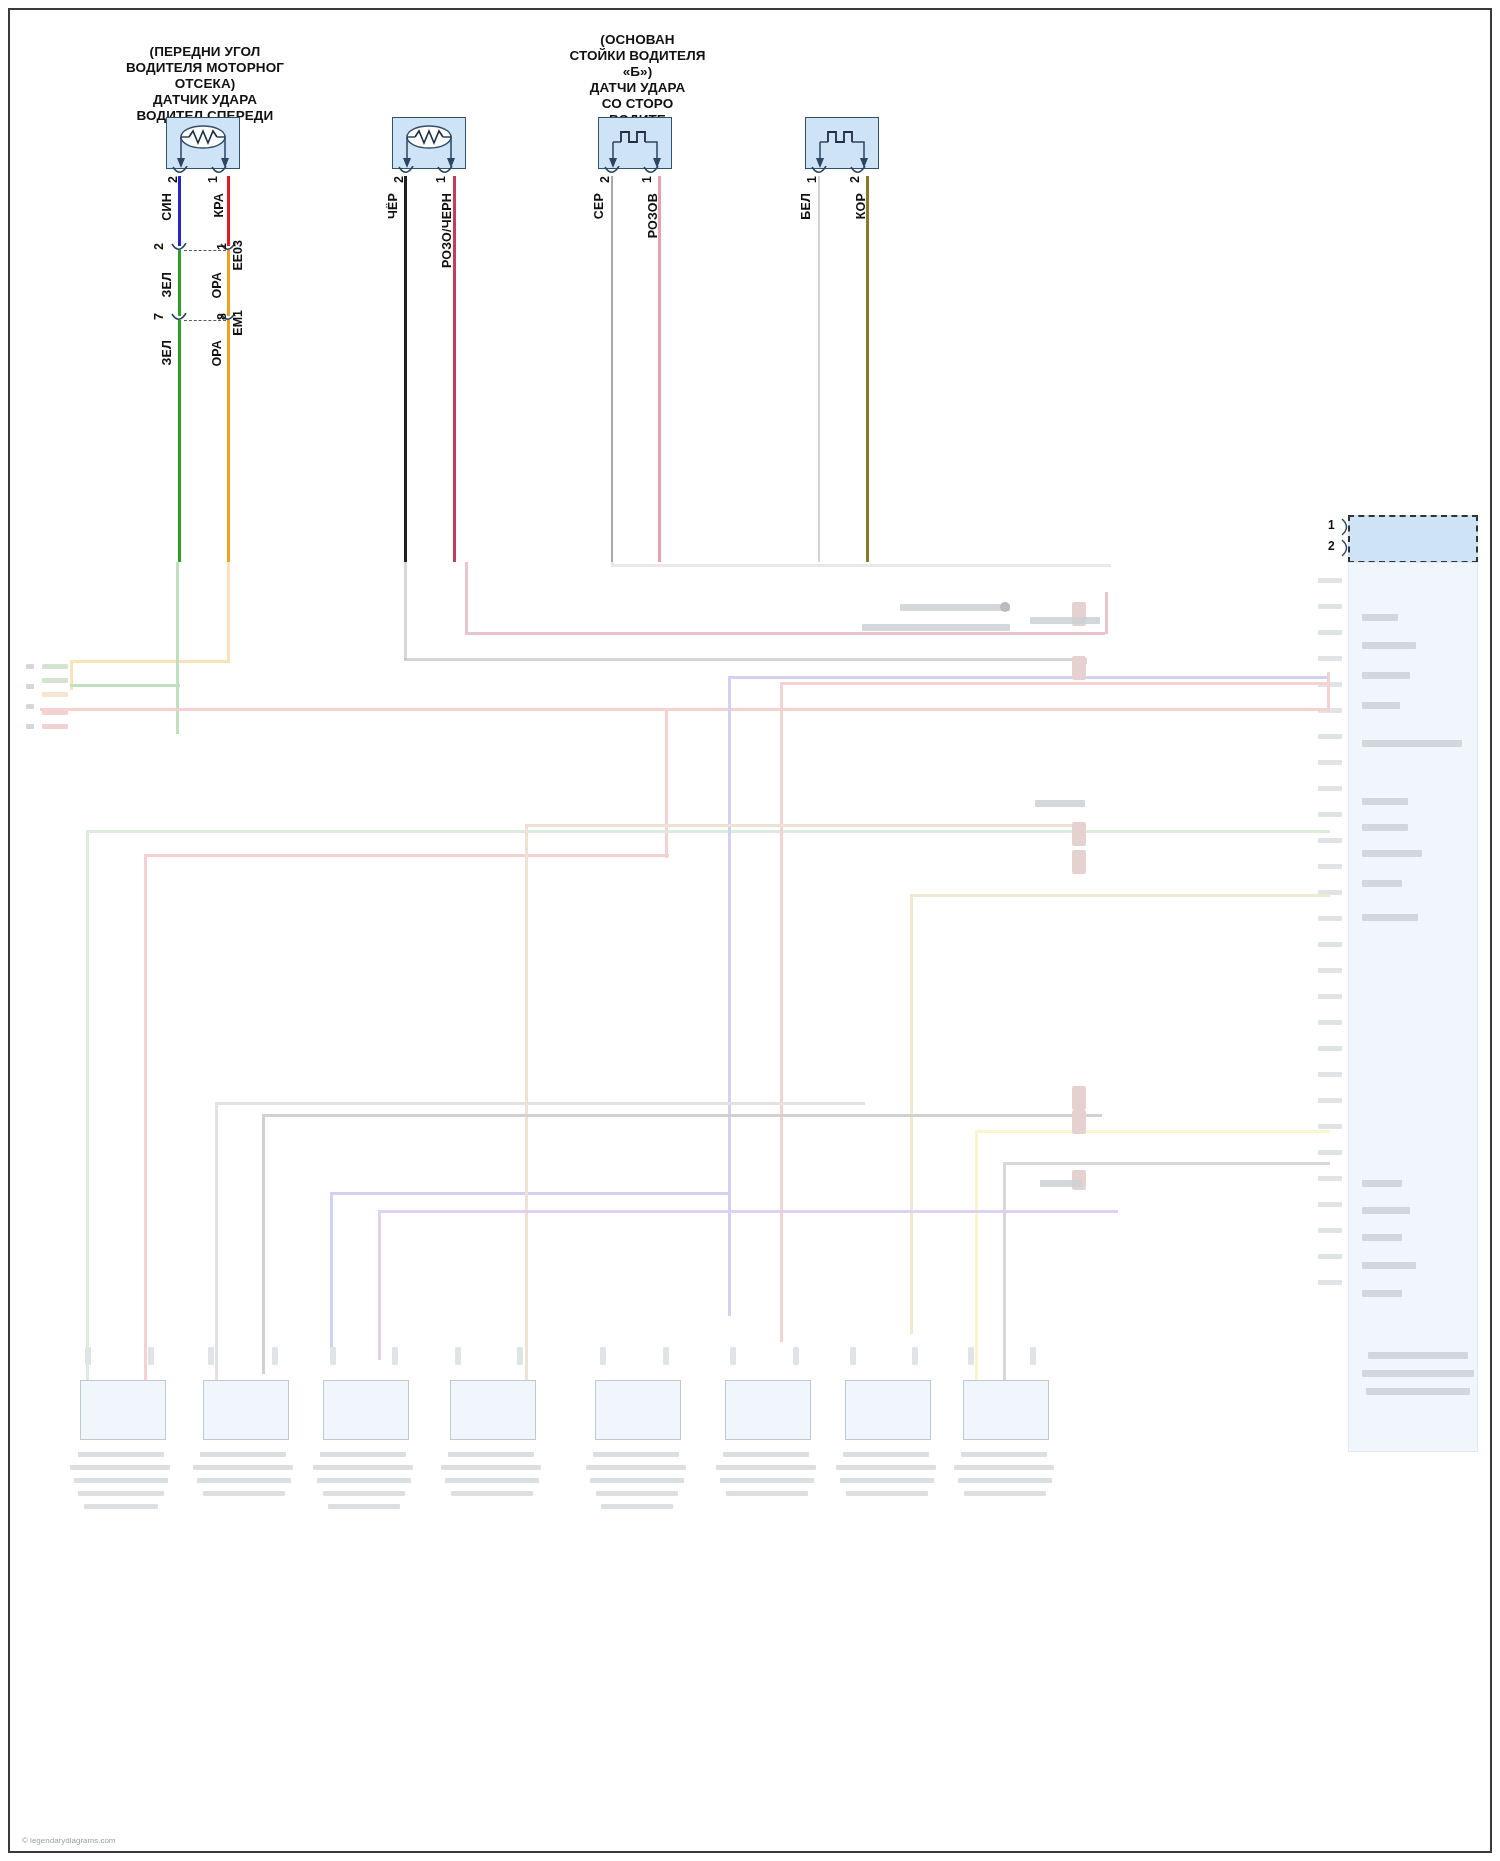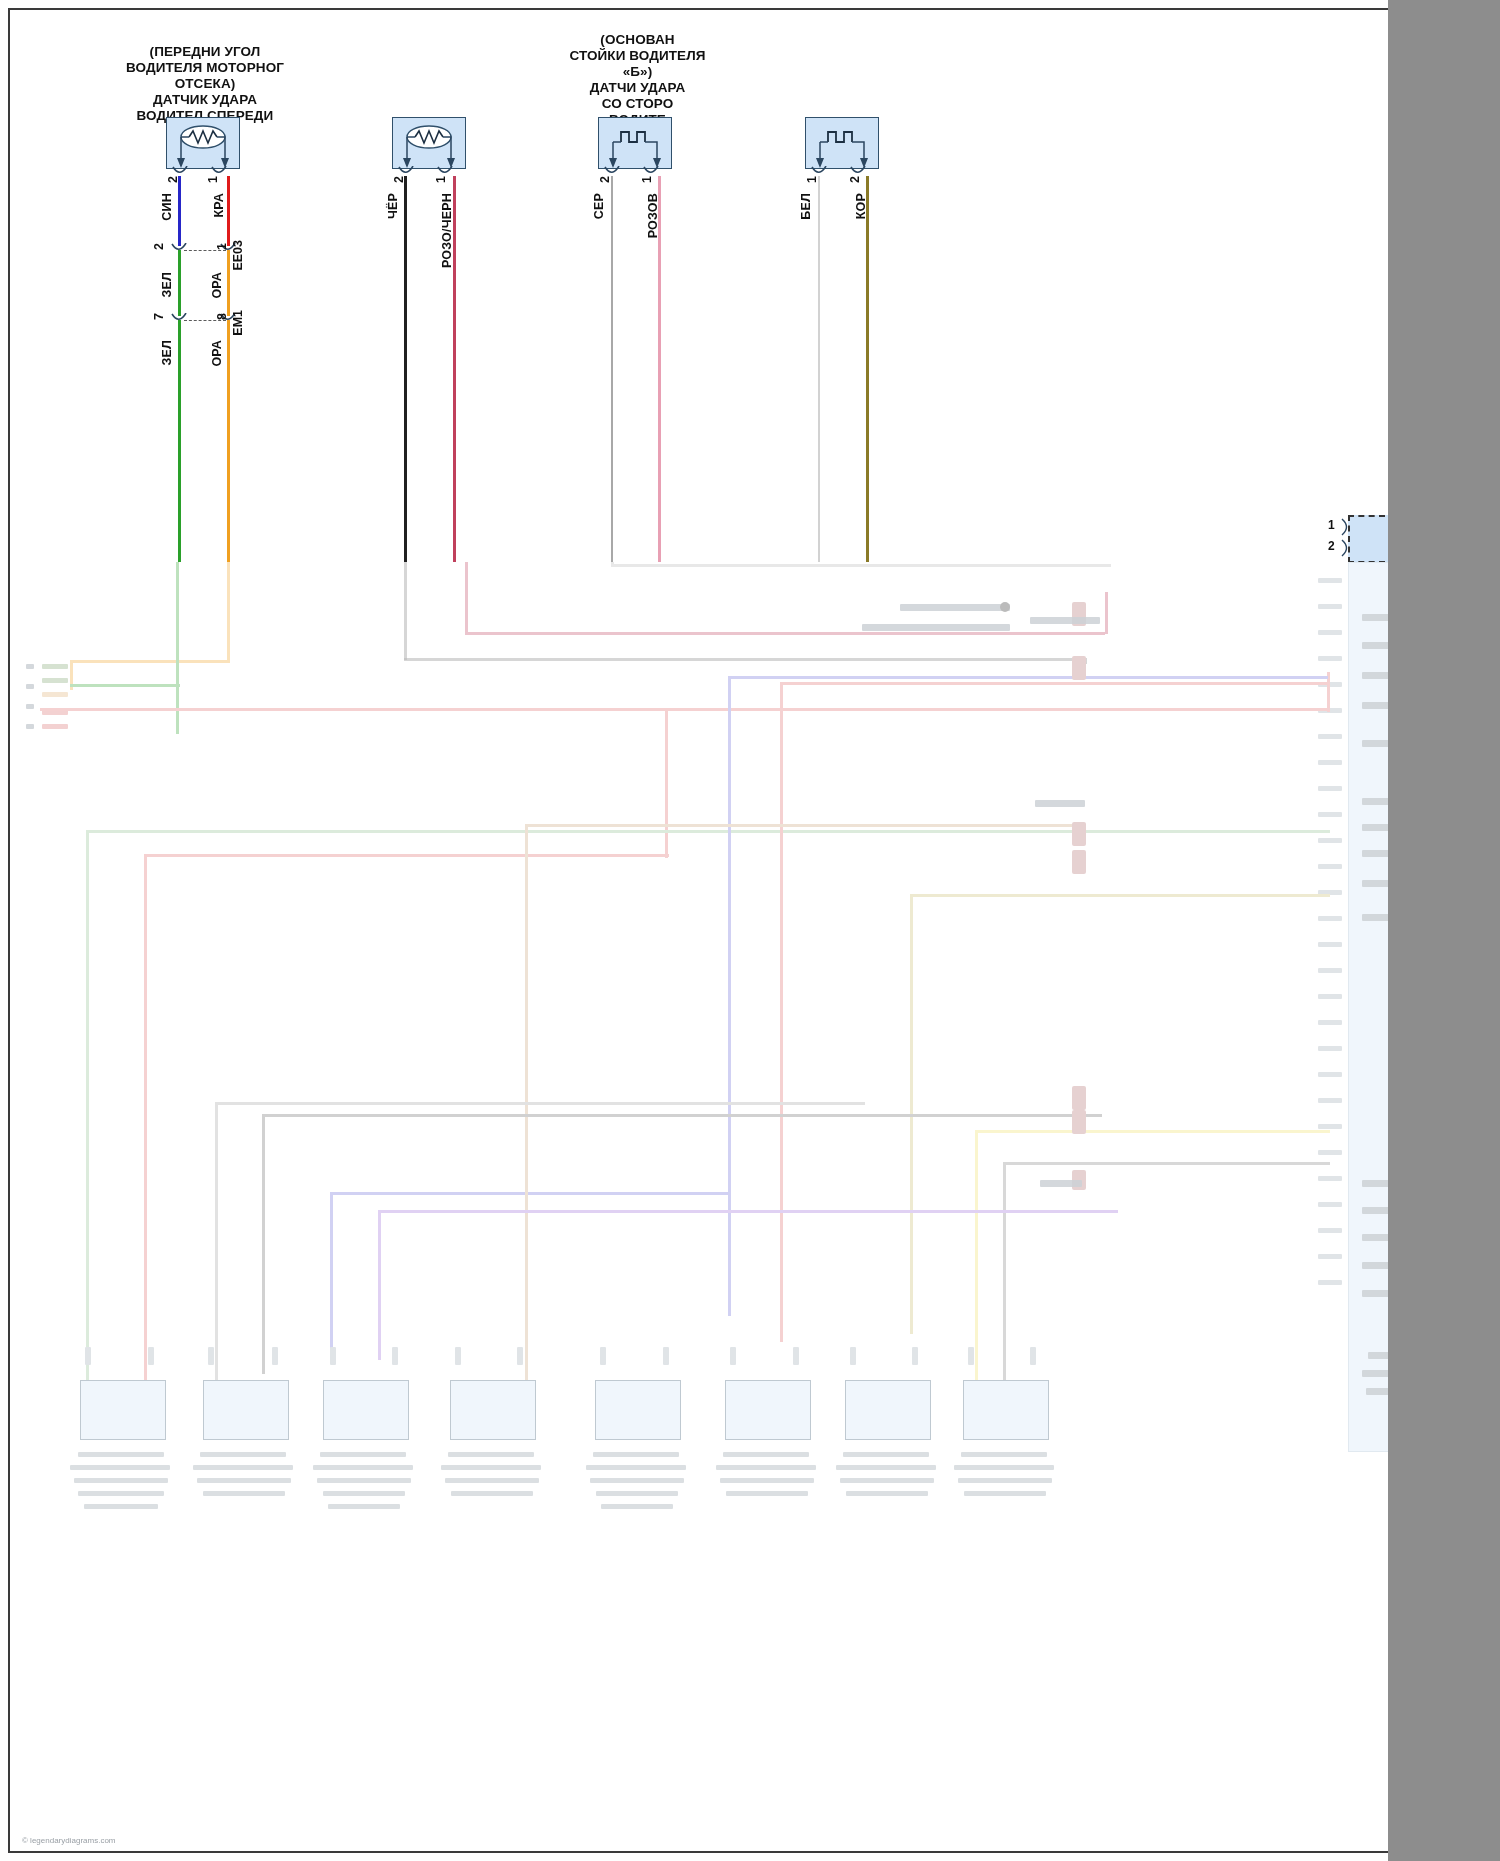--- a/index.html
+++ b/index.html
@@ -1,17 +1,17 @@
 <!DOCTYPE html>
 <html><head>
 <meta charset="utf-8">
 <style>
   html,body{margin:0;padding:0;background:#8d8d8d;}
   body{font-family:"Liberation Sans",sans-serif;}
-  .page{position:relative;width:1388px;height:1861px;background:#ffffff;overflow:hidden;}
+  .page{position:relative;width:1500px;height:1861px;background:#ffffff;overflow:hidden;}
   .sheet-border{position:absolute;left:8px;top:8px;width:1484px;height:1845px;border:2px solid #3a3a3a;box-sizing:border-box;background:#ffffff;}
   .canvas{position:absolute;left:0;top:0;width:1500px;height:1861px;}
 
   
   .crisp{position:absolute;left:0;top:0;width:1500px;height:562px;overflow:hidden;}
   
   .faded{position:absolute;left:0;top:562px;width:1500px;height:1299px;overflow:hidden;opacity:0.30;filter:blur(0.6px);}
 
   .hdr{position:absolute;text-align:center;font-size:13.5px;line-height:16px;color:#111;font-weight:700;letter-spacing:0.1px;white-space:pre-line;}
 

